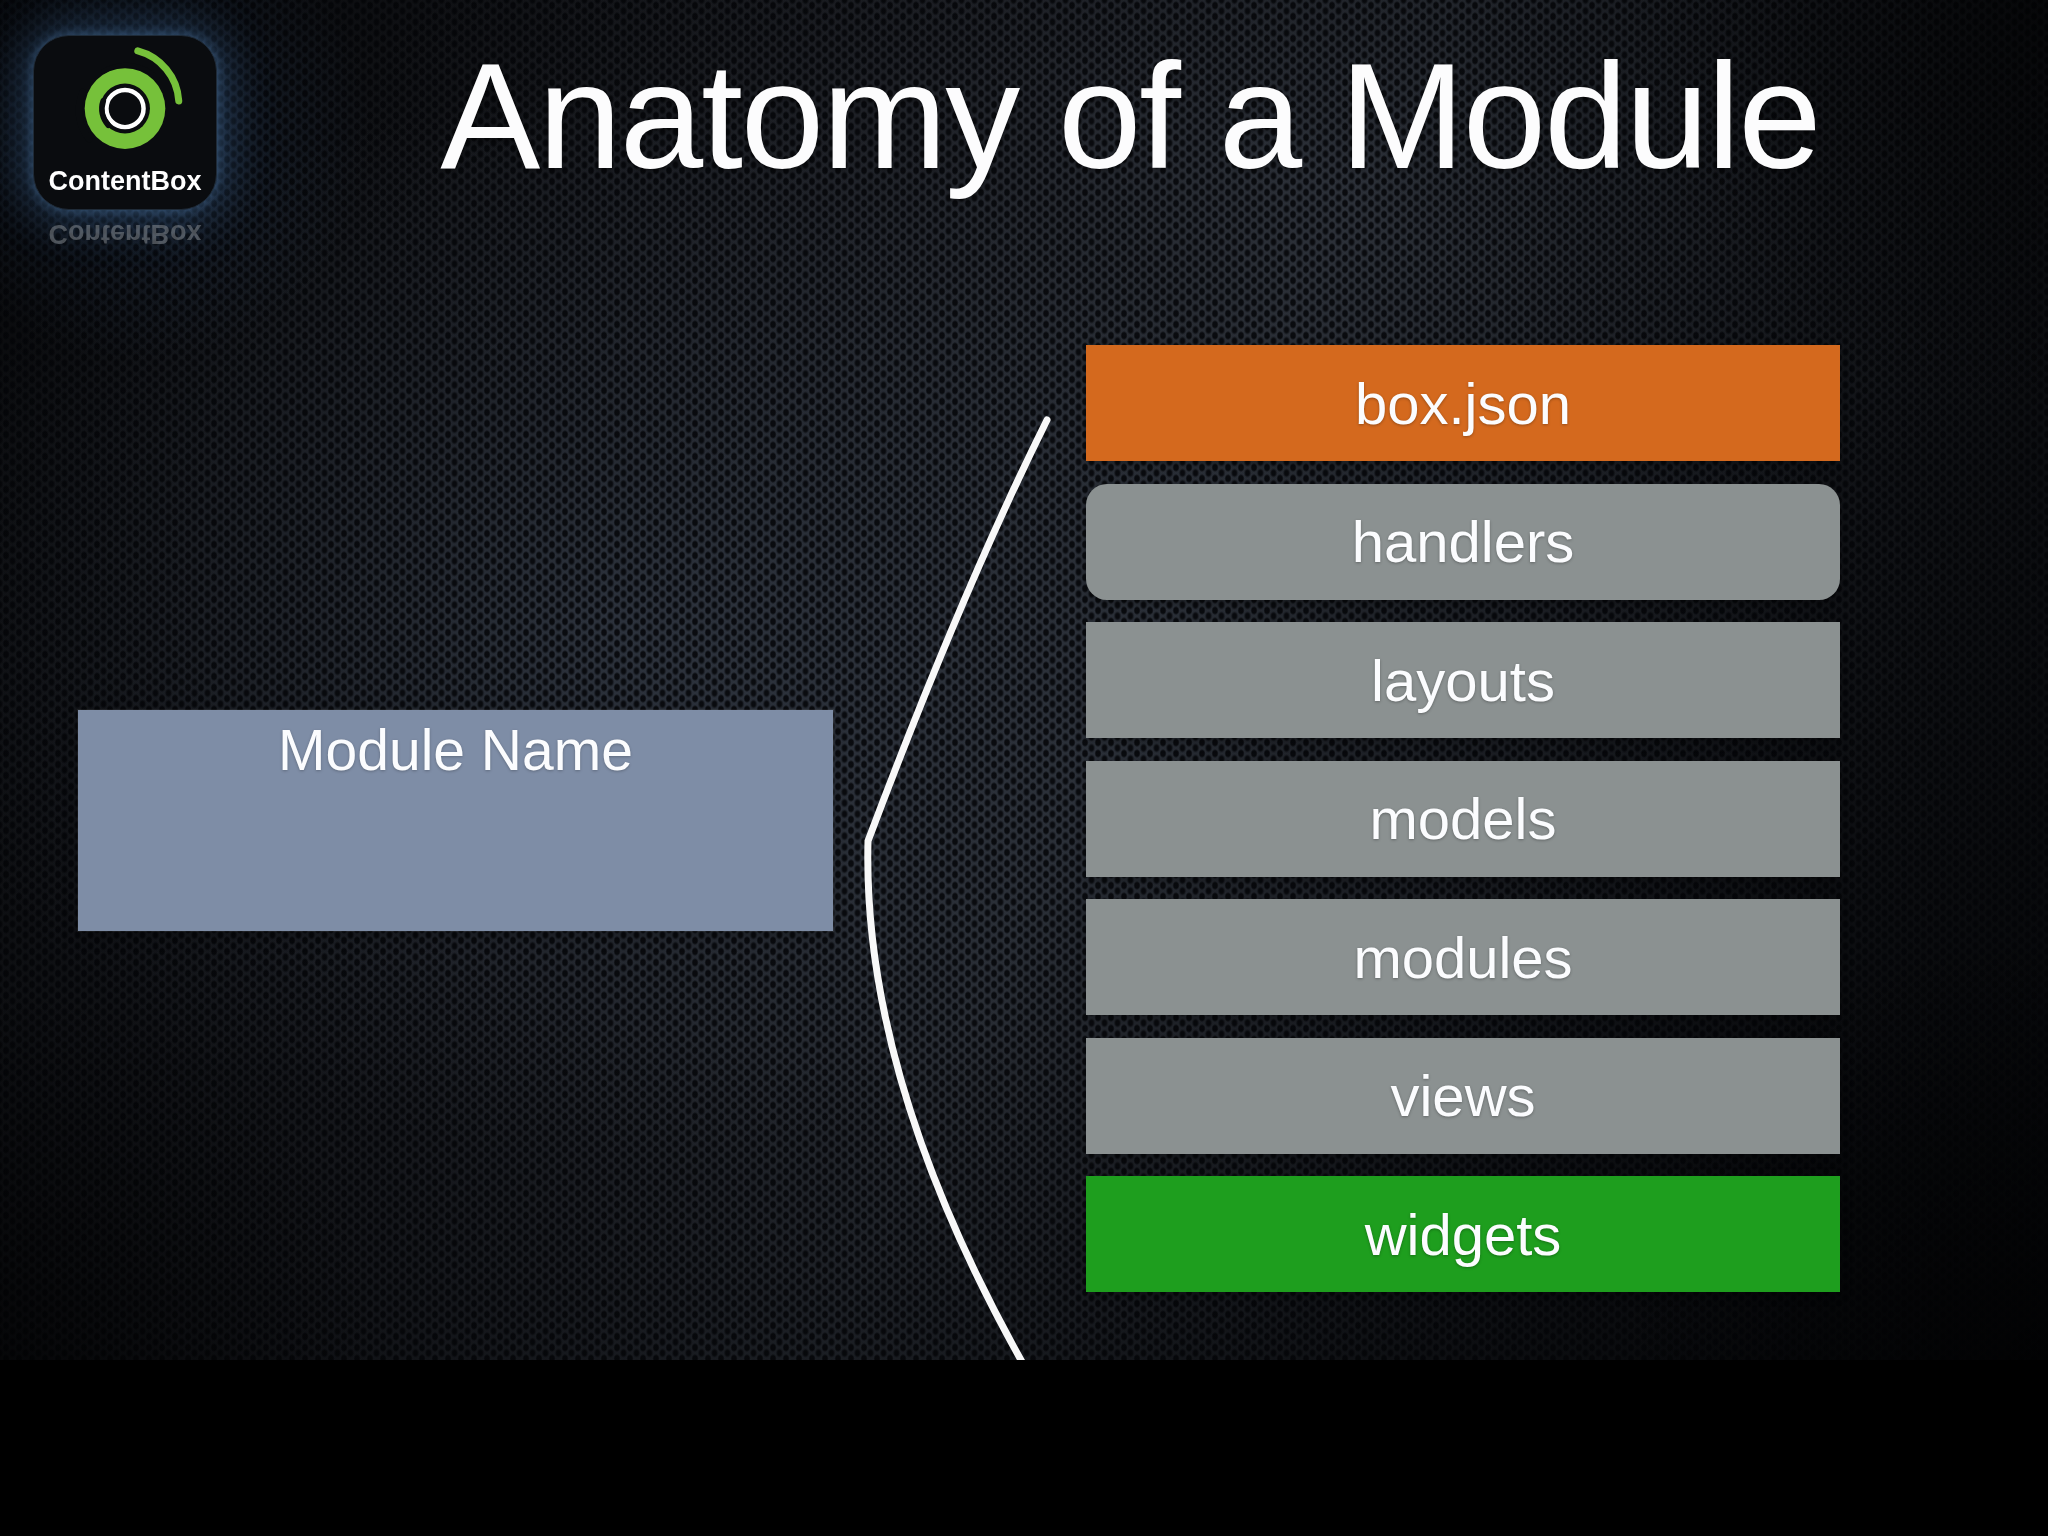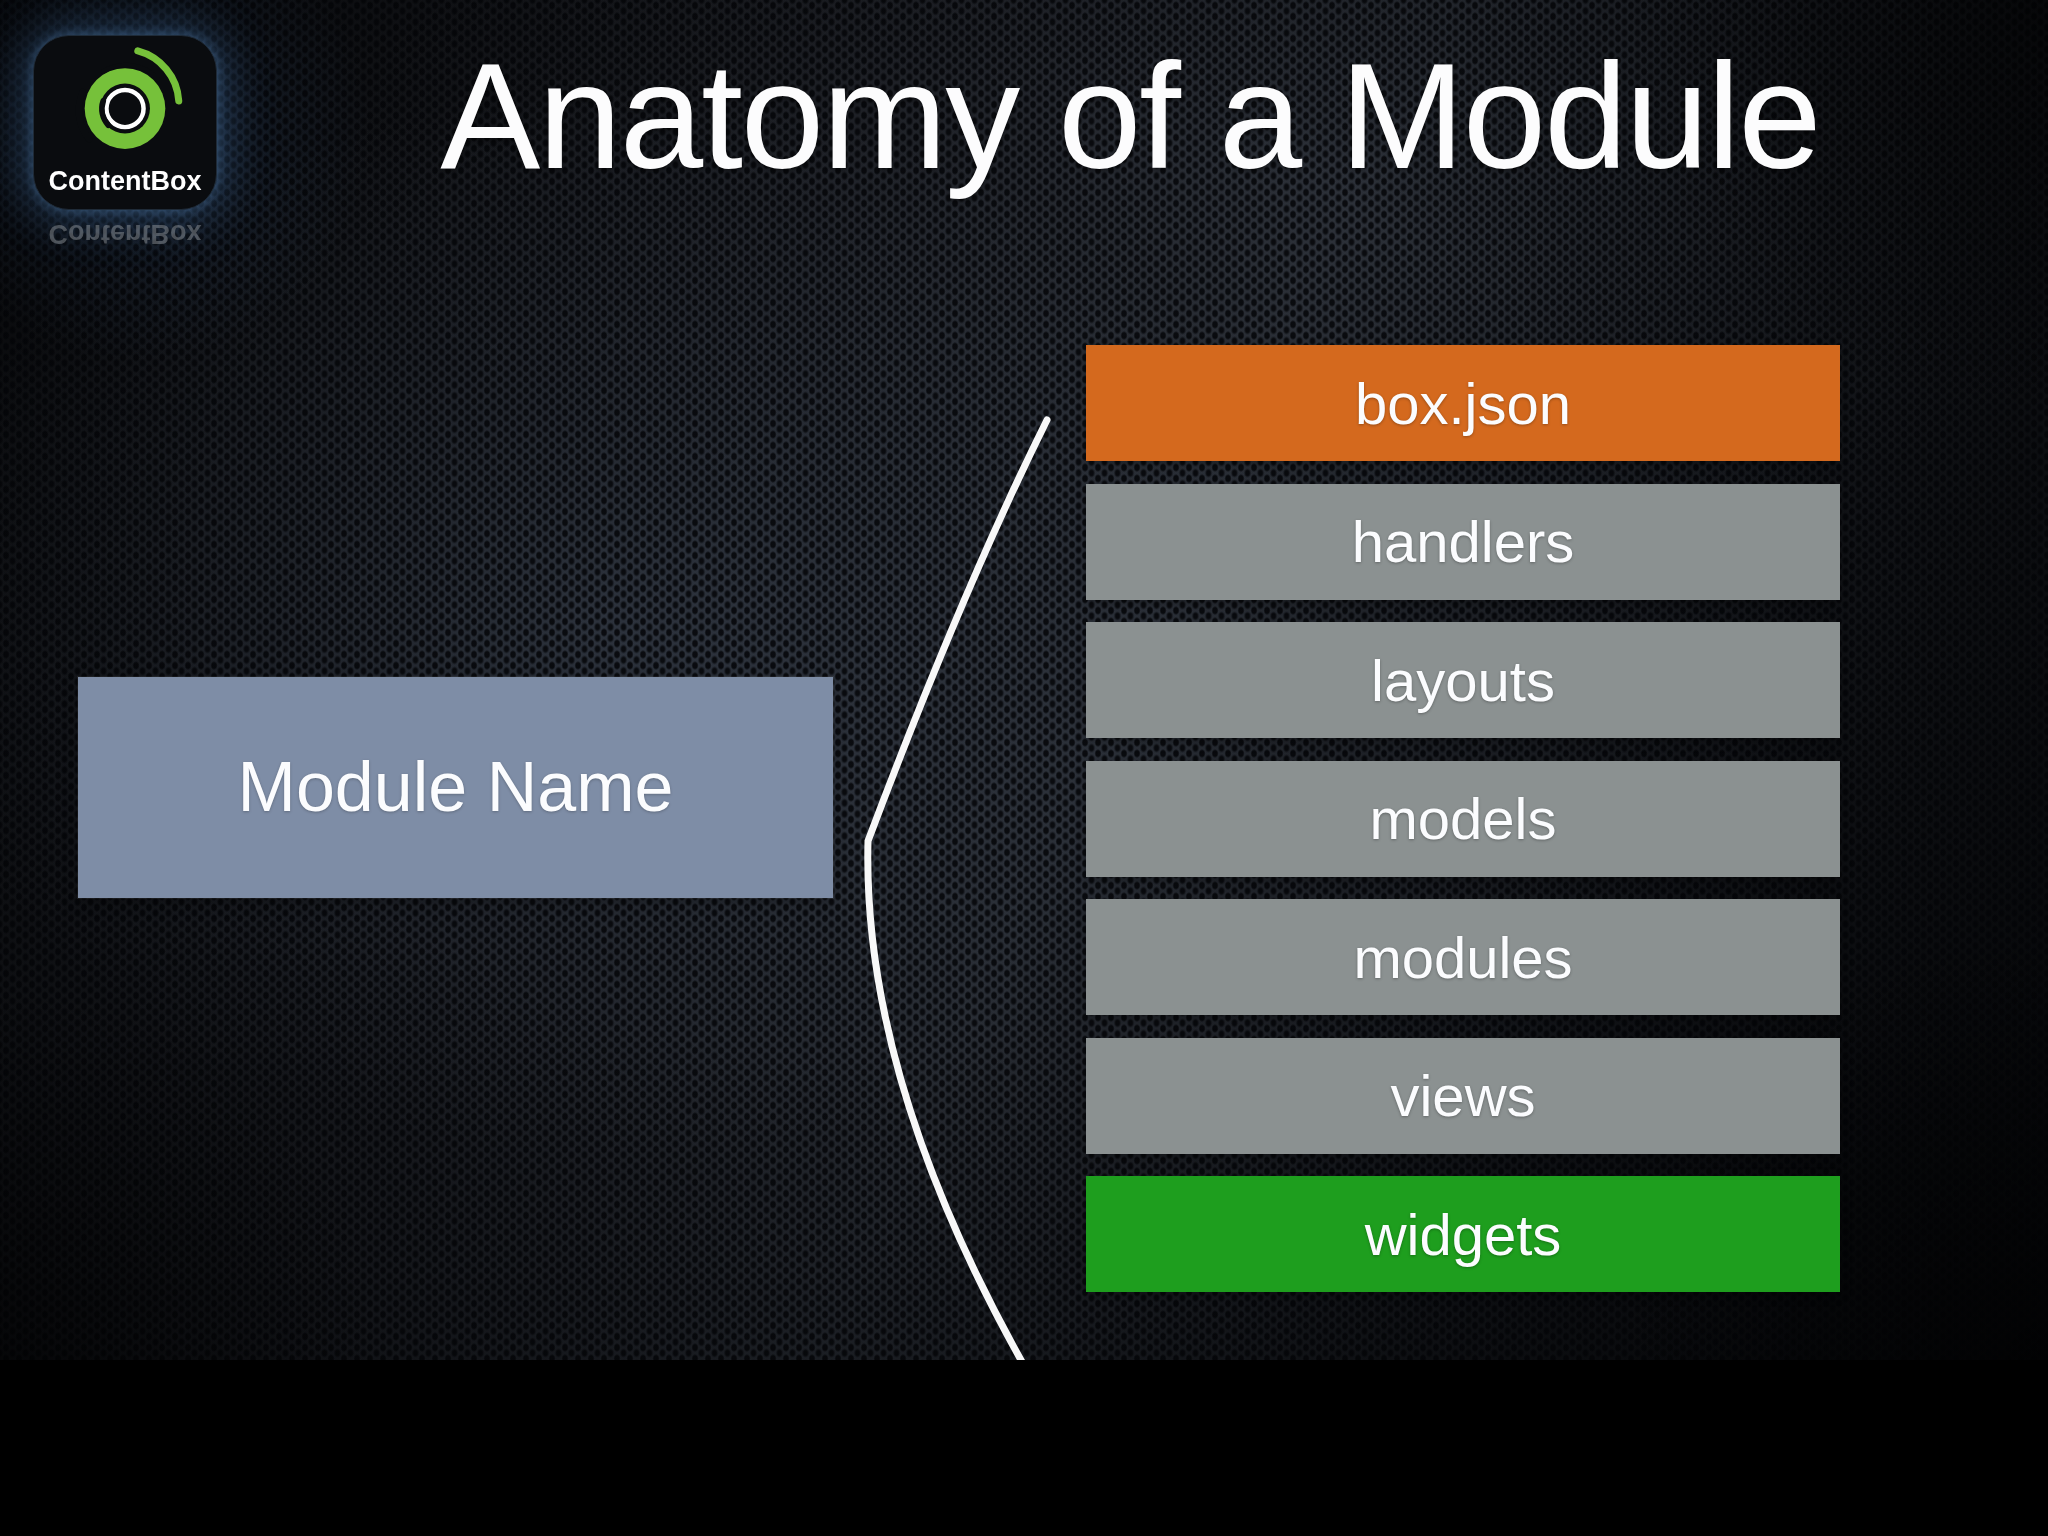--- a/index.html
+++ b/index.html
@@ -66,24 +66,24 @@
     color: #fcfcfd;
     font-size: 150px;
     font-weight: 300;
     letter-spacing: -2px;
     white-space: nowrap;
     text-shadow: 0 2px 6px rgba(0,0,0,0.55);
   }
 
   
   .module-box {
-    position: absolute; left: 78px; top: 677px; width: 755px; height: 221px;
-    display: flex; flex-direction: column; align-items: center; justify-content: center;
+    position: absolute; left: 78px; top: 710px; width: 755px; height: 221px;
+    display: flex; flex-direction: column; align-items: center; 
     color: #fbfcfe;
-    font-size: 70px; font-weight: 300; line-height: 1.42;
+    font-size: 57px; font-weight: 300; line-height: 1.42;
     text-shadow: 0 1px 3px rgba(0,0,0,0.25);
     box-shadow: 0 0 0 1px rgba(255,255,255,0.06), 0 4px 14px rgba(0,0,0,0.35);
   }
 
   
   .stack { position: absolute; left: 1086px; top: 345px; width: 754px; }
   .stack .row {
     height: 116px; margin-bottom: 22.5px;
     display: flex; align-items: center; justify-content: center;
     color: #fbfcfe; font-size: 58px; font-weight: 300;
@@ -122,21 +122,21 @@
     <div class="module-box" style="background: rgb(126, 141, 166);">
       <div>Module Name</div>
     </div>
 
     <svg class="brace" width="2048" height="1536" viewBox="0 0 2048 1536">
       <path d="M 1047 420 Q 962 591 868 841 Q 862 1082 1030 1376" fill="none" stroke="#f8f8f8" stroke-width="7" stroke-linecap="round"></path>
     </svg>
 
     <div class="stack">
       <div class="row" style="background: rgb(212, 105, 30);">box.json</div>
-      <div class="row" style="background: rgb(139, 145, 145);">handlers</div>
+      <div class="row" style="background: rgb(139, 145, 145); border-radius: 21px;">handlers</div>
       <div class="row" style="background: rgb(139, 145, 145);">layouts</div>
       <div class="row" style="background: rgb(139, 145, 145); text-align: center;">models</div>
       <div class="row" style="background: rgb(139, 145, 145);">modules</div>
       <div class="row" style="background: rgb(139, 145, 145);">views</div>
       <div class="row" style="background: rgb(30, 158, 30);">widgets</div>
     </div>
 
   </div>
 </div>
 

